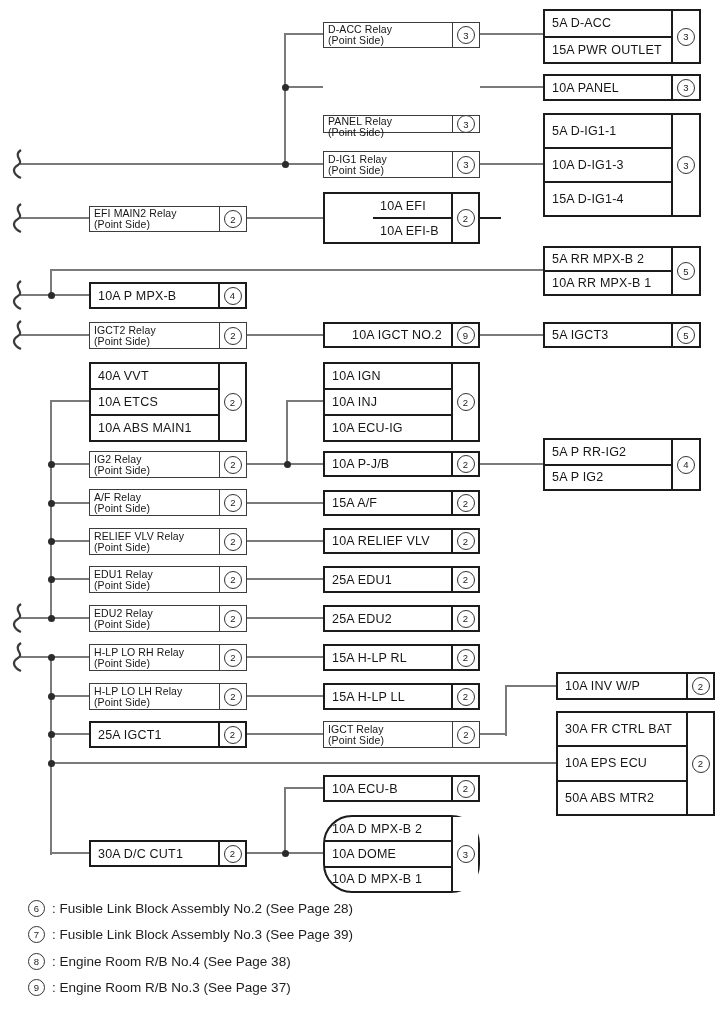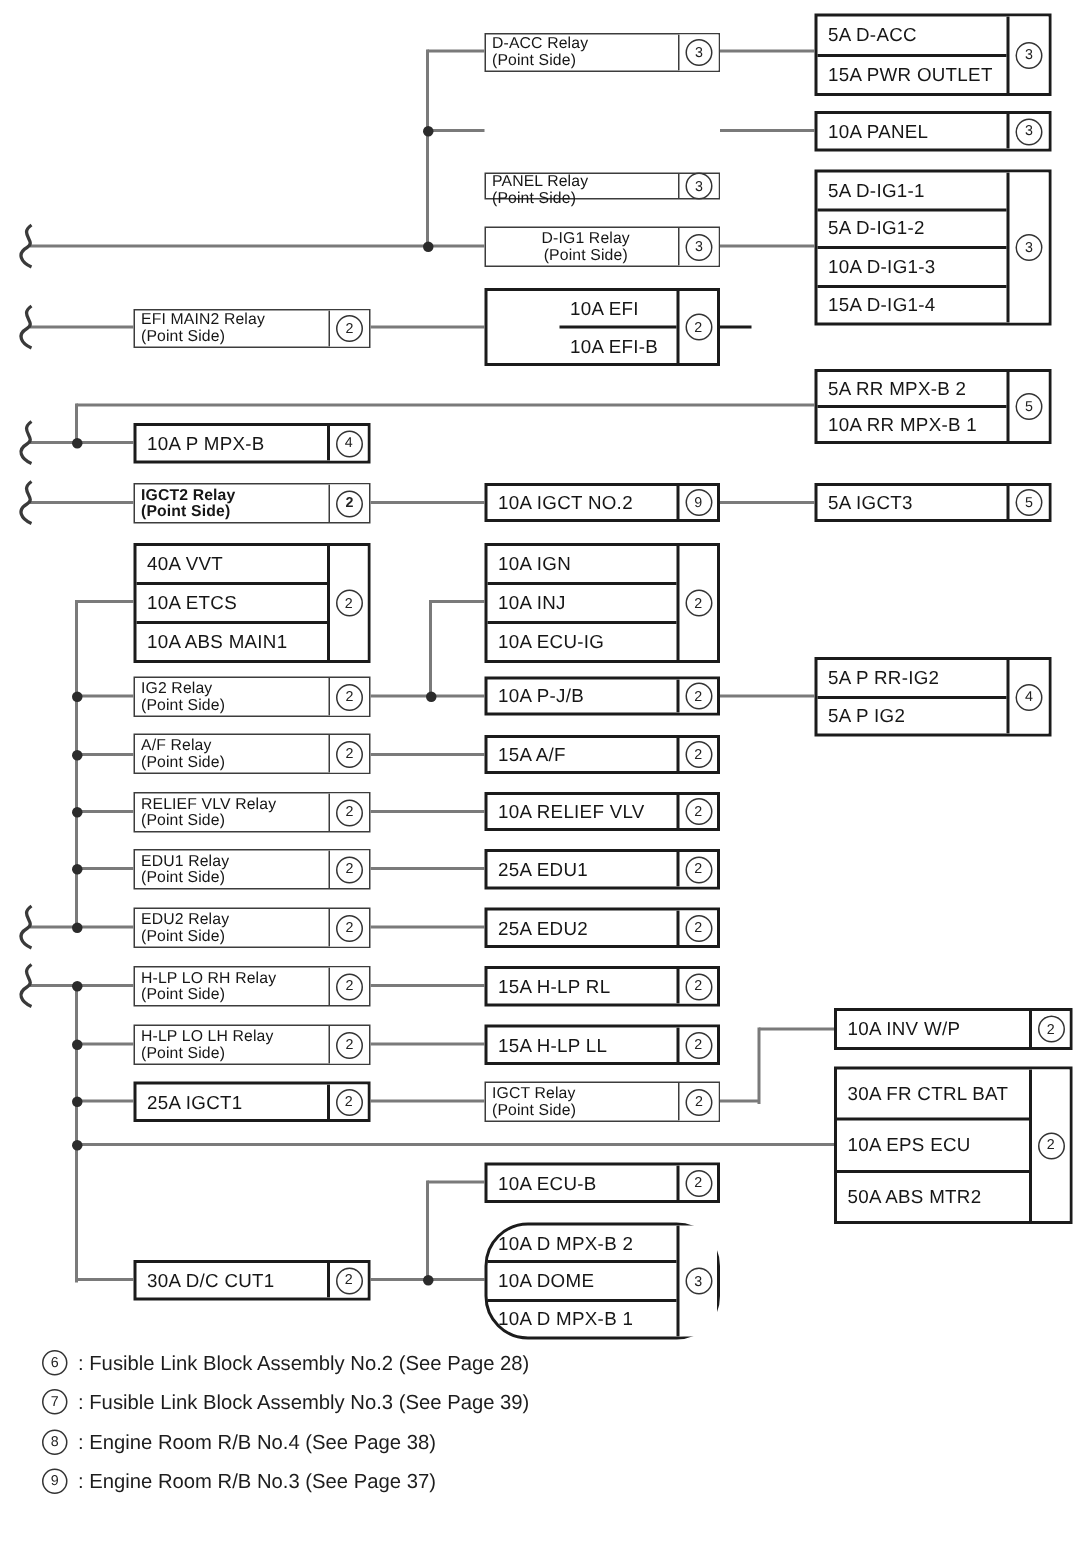--- a/index.html
+++ b/index.html
@@ -136,23 +136,20 @@
           <span>3</span>
         </div>
       </div>
     </div>
     <div class="box group" style="left: 543px; top: 113px; width: 158px; height: 104px;">
       <div class="labels" style="width: 128px;">
         <div class="frow">
           <span>5A D-IG1-1</span>
         </div>
         <div class="frow">
-          <span>5A D-IG1-2</span>
-        </div>
-        <div class="frow">
           <span>10A D-IG1-3</span>
         </div>
         <div class="frow">
           <span>15A D-IG1-4</span>
         </div>
       </div>
       <div class="tagcell" style="width: 28px;">
         <div class="tagcircle">
           <span>3</span>
         </div>
@@ -250,21 +247,21 @@
           <span>(Point Side)</span>
         </div>
       </div>
       <div class="tagcell" style="width: 27px;">
         <div class="tagcircle">
           <span>3</span>
         </div>
       </div>
     </div>
     <div class="box relay" style="left: 323px; top: 151px; width: 157px; height: 27px;">
-      <div class="labels" style="width: 129px; text-align: center;">
+      <div class="labels" style="width: 129px;">
         <div class="rlabel">
           <span>D-IG1 Relay</span>
           <span>(Point Side)</span>
         </div>
       </div>
       <div class="tagcell" style="width: 27px;">
         <div class="tagcircle">
           <span>3</span>
         </div>
       </div>
@@ -278,21 +275,21 @@
           <span>10A EFI-B</span>
         </div>
       </div>
       <div class="tagcell" style="width: 27px;">
         <div class="tagcircle">
           <span>2</span>
         </div>
       </div>
     </div>
     <div class="box fuse" style="left: 323px; top: 322px; width: 157px; height: 26px;">
-      <div class="labels" style="width: 128px;">
+      <div class="labels" style="width: 128px; padding-left: 20px;">
         <div class="frow">
           <span>10A IGCT NO.2</span>
         </div>
       </div>
       <div class="tagcell" style="width: 27px;">
         <div class="tagcircle">
           <span>9</span>
         </div>
       </div>
     </div>
@@ -459,21 +456,21 @@
         <div class="frow">
           <span>10A P MPX-B</span>
         </div>
       </div>
       <div class="tagcell" style="width: 27px;">
         <div class="tagcircle">
           <span>4</span>
         </div>
       </div>
     </div>
-    <div class="box relay" style="left: 89px; top: 322px; width: 158px; height: 27px; font-weight: bold;">
+    <div class="box relay" style="left: 89px; top: 322px; width: 158px; height: 27px;">
       <div class="labels" style="width: 130px;">
         <div class="rlabel">
           <span>IGCT2 Relay</span>
           <span>(Point Side)</span>
         </div>
       </div>
       <div class="tagcell" style="width: 27px;">
         <div class="tagcircle">
           <span>2</span>
         </div>

